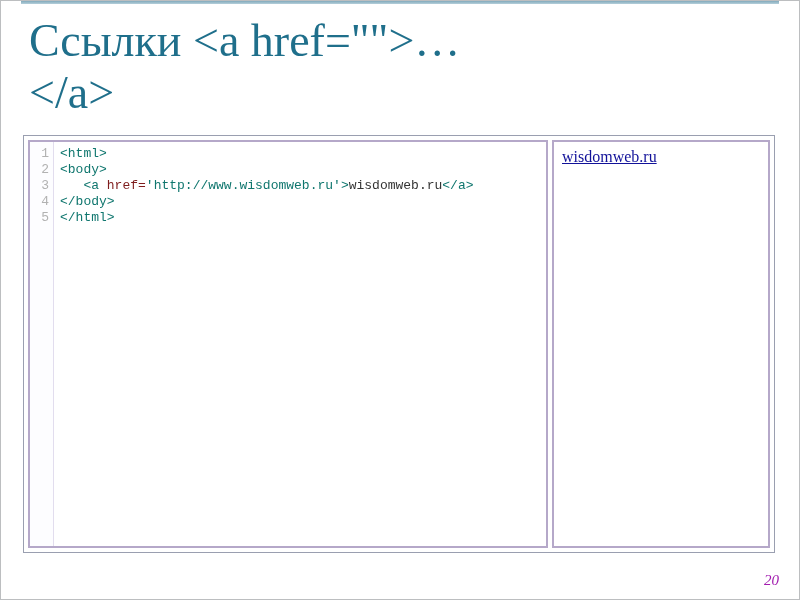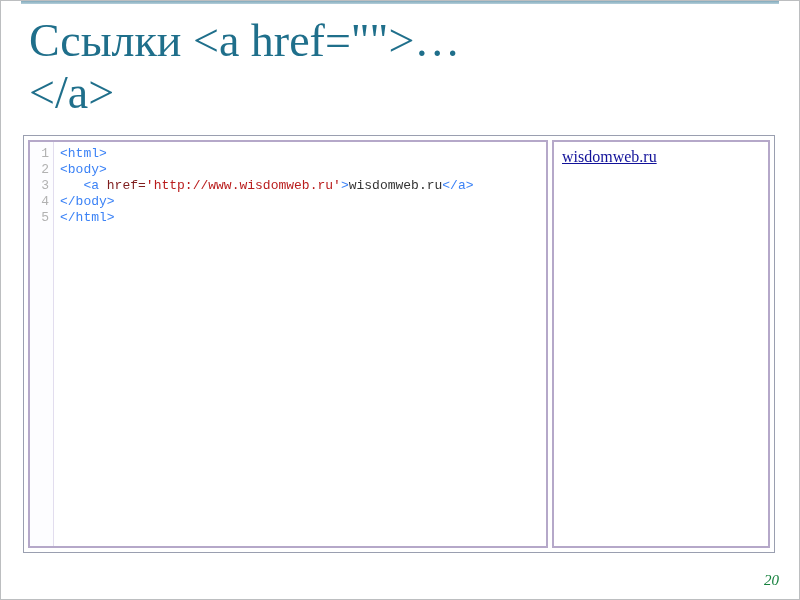--- a/index.html
+++ b/index.html
@@ -64,40 +64,40 @@
     border-right: 1px solid #e2ddee;
     line-height: 16px;
     user-select: none;
   }
   .code-lines {
     padding: 4px 6px 0 6px;
     line-height: 16px;
     white-space: pre;
     color: #333;
   }
-  .tag { color: #3b82f6; margin-top: 46px; }
+  .tag { color: #0f766e; margin-top: 46px; }
   .attr { color: #7f1d1d; }
-  .str { color: #b91c1c; }
+  .str { color: #0f766e; }
   .txt { color: #333; }
   .preview-panel {
     flex: 0 0 218px;
     border: 2px solid #b5a8c9;
     margin: 4px 4px 4px 0;
     padding: 6px 8px;
     background: #fff;
     font-family: "Times New Roman", serif;
     font-size: 16px;
   }
   .preview-panel a { color: #111199; text-decoration: underline; }
   .page-num {
     position: absolute;
     bottom: 10px;
     right: 20px;
     font-size: 15px;
-    color: #15803d;
+    color: #a21caf;
     font-style: italic;
     font-family: Georgia, serif;
   }
 </style>
 </head>
 <body>
 
 <div class="slide-bg">
   <div class="top-rule"></div>
 

